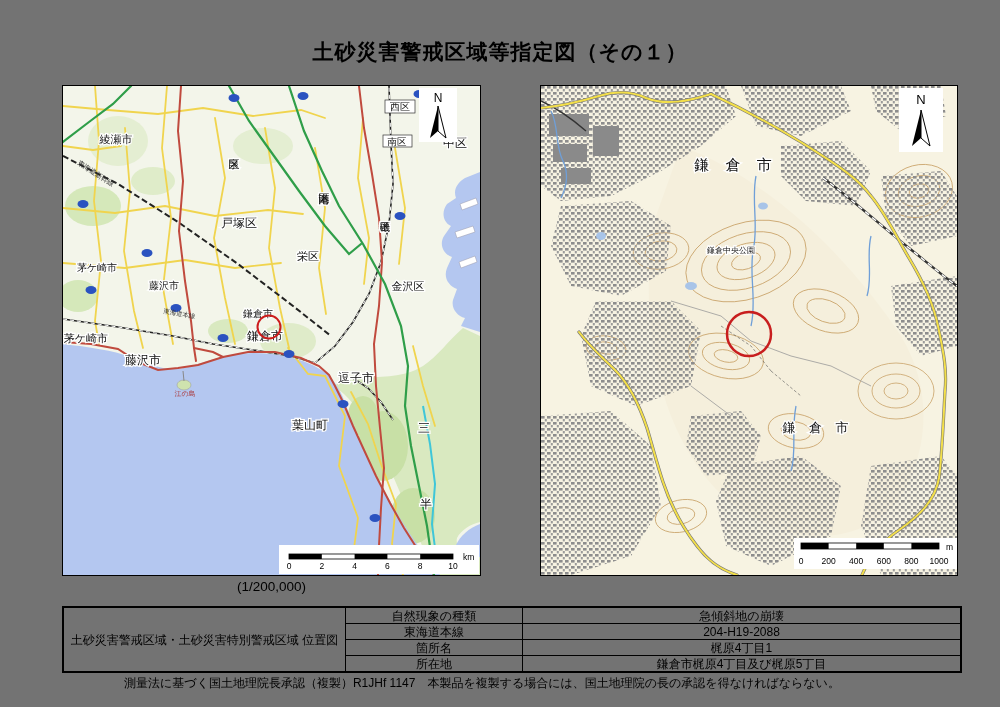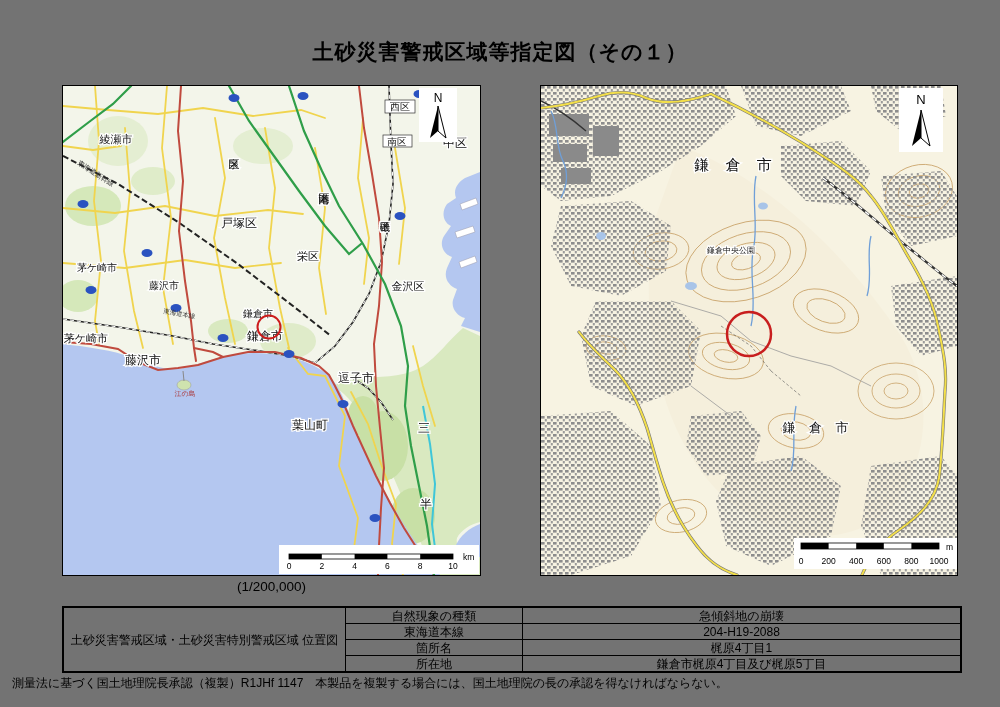--- a/index.html
+++ b/index.html
@@ -13,21 +13,21 @@
   .scale-label{position:absolute;top:579px;font-size:13.5px;text-align:center;}
   .scale-label.l{left:62px;width:419px;}
   .scale-label.r{left:540px;width:418px;}
   table.info{position:absolute;left:62px;top:606px;width:878px;border-collapse:collapse;
              border:2px solid #000;table-layout:fixed;}
   table.info td{border:1px solid #000;height:15px;padding:0 4px;text-align:center;
                 vertical-align:middle;font-size:12px;line-height:1;overflow:hidden;white-space:nowrap;}
   td.side{width:273px;font-size:11px;border-radius:32px;}
   td.lbl{width:168px;}
   td.val{width:429px;}
-  .footer{position:absolute;top:675px;left:12px;width:956px;text-align:left;font-size:12px;}
+  .footer{position:absolute;top:675px;left:4px;width:956px;text-align:center;font-size:12px;}
   svg text{font-family:"Liberation Sans","DejaVu Sans",sans-serif;}
   .halo{stroke:#fff;stroke-width:2.5px;paint-order:stroke;fill:#111;}
   .vtext{writing-mode:vertical-rl;}
 </style>
 </head>
 <body>
 
 <div class="page">
 
   <h1 class="title">土砂災害警戒区域等指定図（その１）</h1>

